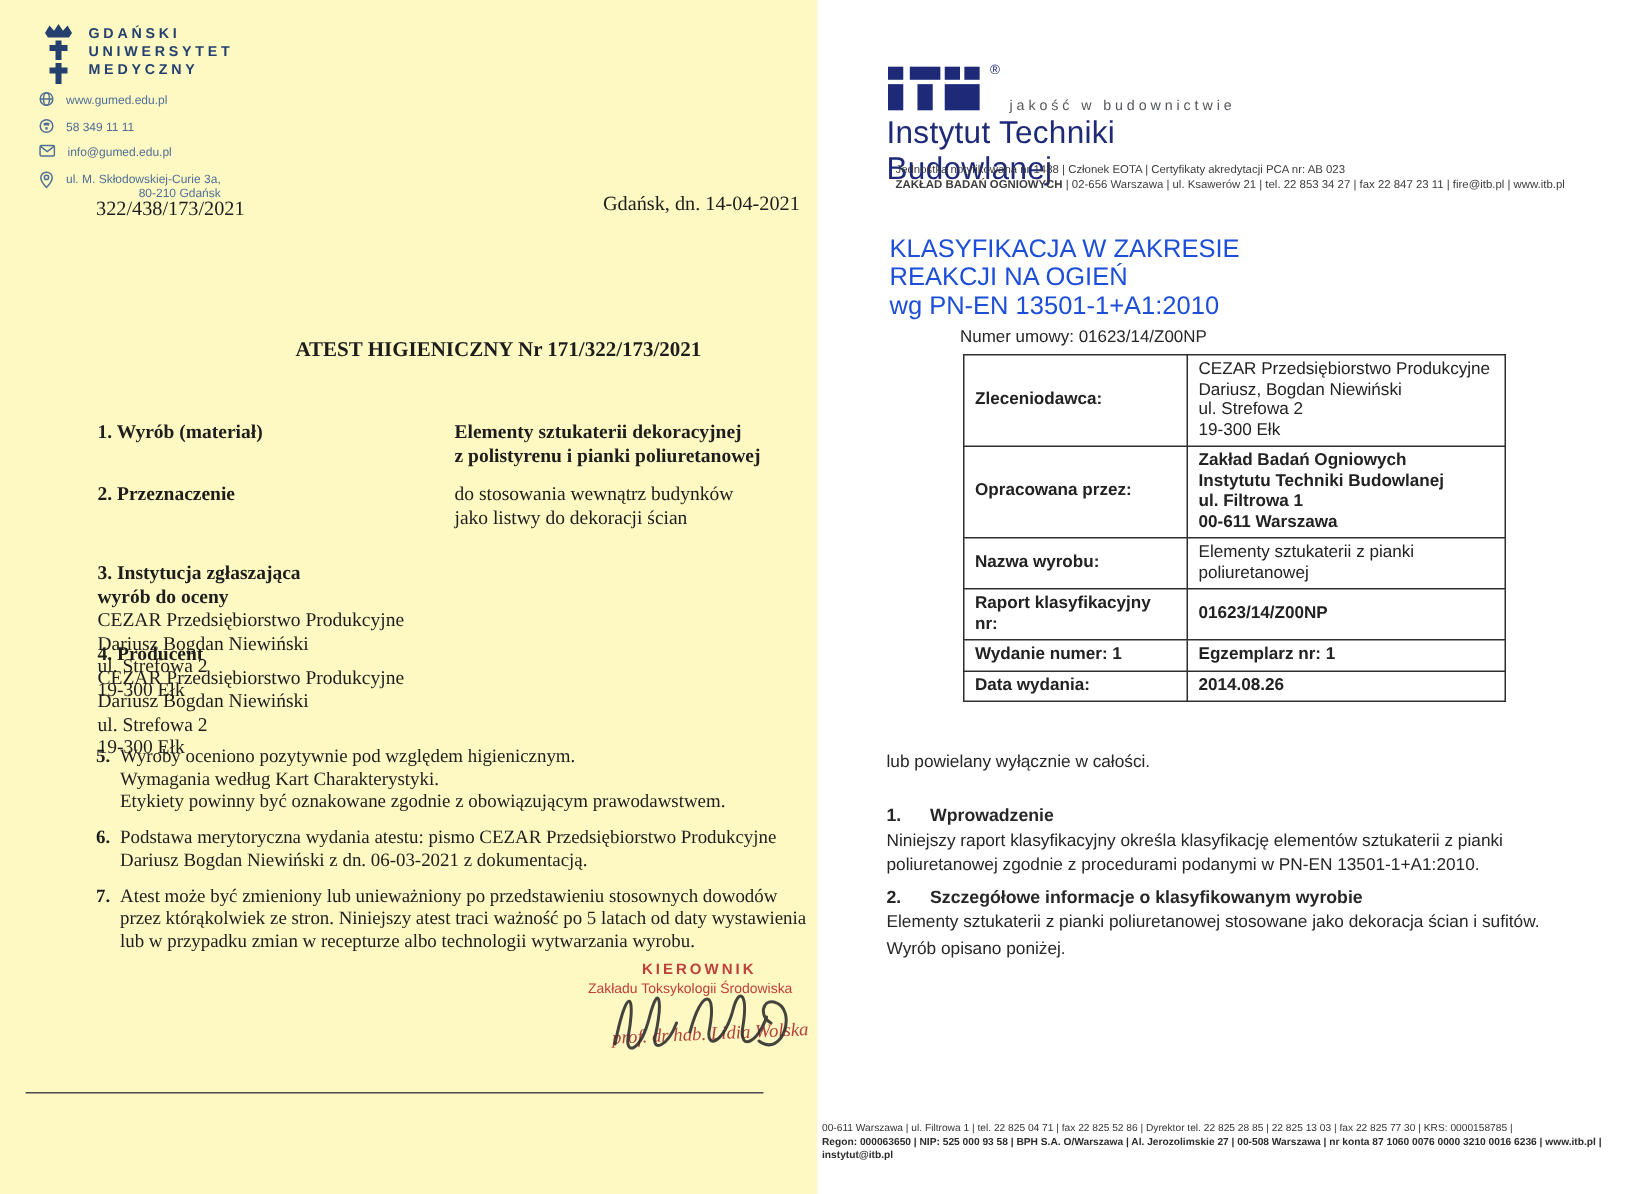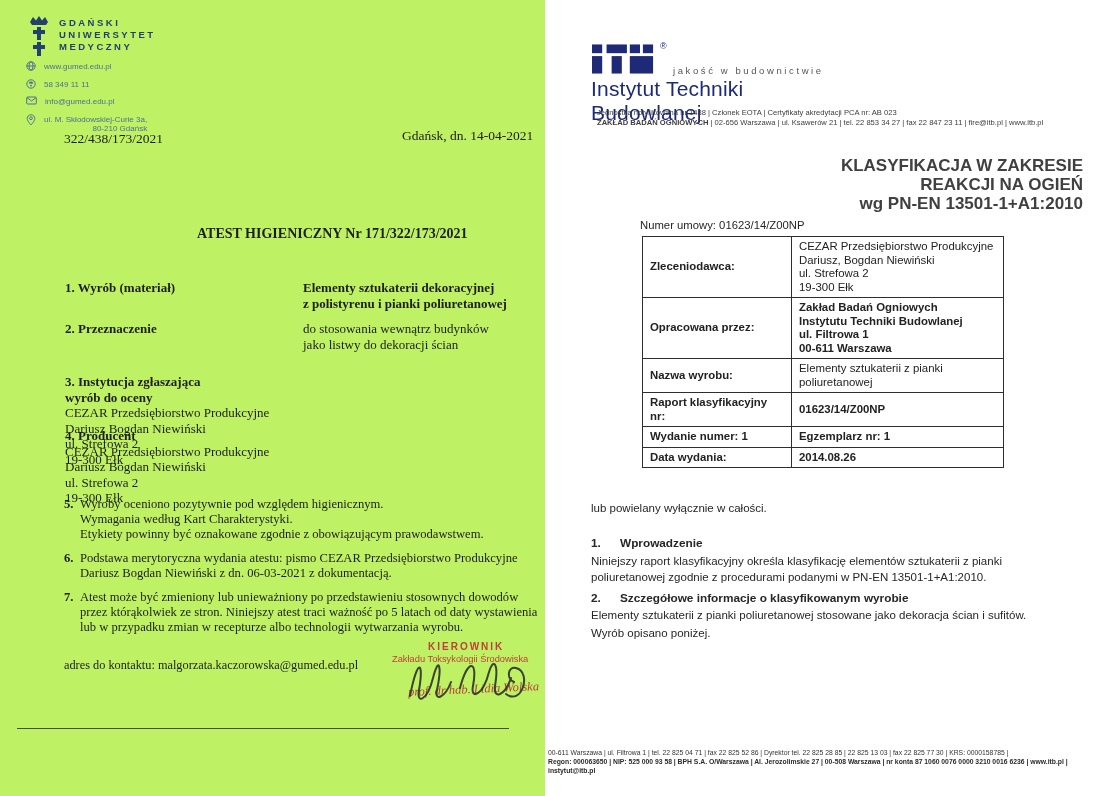--- a/index.html
+++ b/index.html
@@ -2,21 +2,21 @@
 <html><head>
 <meta charset="utf-8">
 <style>
   html,body{margin:0;padding:0;background:#fff;}
   .canvas{position:relative;width:1100px;height:796px;background:#fff;overflow:hidden;
           font-family:"Liberation Serif",serif;color:#1d1d1d;}
   .abs{position:absolute;}
   .ml{white-space:pre-line;}
 
   
-  .page-left{position:absolute;left:0;top:0;width:545px;height:796px;background:#bef264;
+  .page-left{position:absolute;left:0;top:0;width:545px;height:796px;background:#fef9c3;
              border-right:1px solid #ececea;}
   .gumed-logo{left:28px;top:14px;display:flex;gap:9px;align-items:flex-start;}
   .gumed-logo-text{font-family:"Liberation Sans",sans-serif;font-weight:bold;font-size:9.5px;
                    letter-spacing:2.5px;color:#23406e;line-height:12px;padding-top:3px;}
   .contact-list{left:26px;top:62px;list-style:none;margin:0;padding:0;
                 font-family:"Liberation Sans",sans-serif;font-size:8px;color:#4f6f96;text-align:right;}
   .contact-list li{display:flex;gap:8px;align-items:flex-start;margin-bottom:8px;line-height:9.5px;}
   .contact-list svg{flex:0 0 auto;margin-top:-1px;}
   .ref-number{left:64px;top:131px;font-size:13.5px;}
   .date-line{left:402px;top:128px;font-size:13.5px;}
@@ -47,22 +47,22 @@
   
   .page-right{position:absolute;left:545px;top:0;width:555px;height:796px;background:#ffffff;
               font-family:"Liberation Sans",sans-serif;color:#262626;}
   .page-right .abs{position:absolute;}
   .itb-logo{left:47px;top:44px;width:260px;height:52px;}
   .itb-reg{position:absolute;left:68px;top:-3px;font-size:9px;color:#1e2a78;}
   .itb-tagline{position:absolute;left:81px;top:21px;font-size:9.5px;letter-spacing:2.6px;color:#54565a;}
   .itb-name{position:absolute;left:-1px;top:33px;font-size:21px;color:#1e2a78;letter-spacing:.2px;}
   .itb-header-lines{left:52px;top:108px;font-size:7.6px;color:#3c3c3c;line-height:9.6px;}
   .itb-header-lines b{font-weight:bold;}
-  .klas-title{left:48px;top:156px;width:490px;margin:0;text-align:right;
-              font-size:17px;font-weight:bold;line-height:19px;color:#404040;}
+  .klas-title{left:48px;top:156px;width:490px;margin:0;text-align:left;
+              font-size:17px;font-weight:normal;line-height:19px;color:#1d4ed8;}
   .contract-number{left:95px;top:219px;font-size:11.3px;}
   .itb-table{left:97px;top:236px;width:362px;border-collapse:collapse;border:1.6px solid #2e2e2e;
              font-size:11.4px;color:#222;}
   .itb-table td{border:1px solid #2e2e2e;padding:3px 7px;vertical-align:middle;line-height:13.5px;}
   .itb-table td.lbl{width:134px;font-weight:bold;}
   .itb-table td.val-b{font-weight:bold;}
   .intro{left:46px;top:489px;width:476px;font-size:11.5px;line-height:15px;}
   .intro .j{display:block;text-align:justify;text-align-last:justify;}
   .sec-head{display:flex;font-size:11.8px;font-weight:bold;}
   .sec-head .n{width:29px;flex:0 0 auto;}
@@ -175,21 +175,20 @@
     </div>
     <div class="abs para para-6">
       <span class="p-num">6.</span>
       <span>Podstawa merytoryczna wydania atestu: pismo CEZAR Przedsiębiorstwo Produkcyjne Dariusz Bogdan Niewiński z dn. 06-03-2021 z dokumentacją.</span>
     </div>
     <div class="abs para para-7">
       <span class="p-num">7.</span>
       <span>Atest może być zmieniony lub unieważniony po przedstawieniu stosownych dowodów przez którąkolwiek ze stron. Niniejszy atest traci ważność po 5 latach od daty wystawienia lub w przypadku zmian w recepturze albo technologii wytwarzania wyrobu.</span>
     </div>
 
-    <div class="abs contact-line">adres do kontaktu: malgorzata.kaczorowska@gumed.edu.pl</div>
 
     <div class="abs stamp-role">KIEROWNIK</div>
     <div class="abs stamp-unit">Zakładu Toksykologii Środowiska</div>
     <div class="abs stamp-name">prof. dr hab. Lidia Wolska</div>
     <svg class="abs signature-svg" width="150" height="72" viewBox="0 0 150 72">
       <g fill="none" stroke="#2b2b2b" stroke-width="2" stroke-linecap="round" opacity="0.88">
         <path d="M22,58 C30,18 36,24 31,52 C28,66 39,64 45,40 C51,17 54,28 49,52 C46,64 57,60 63,44"></path>
         <path d="M72,50 C80,20 90,22 85,48 C82,62 95,58 101,34 C105,20 111,24 107,48 C105,62 117,58 123,40"></path>
         <path d="M118,56 C134,68 144,34 128,30 C120,28 118,40 126,44"></path>
       </g>

